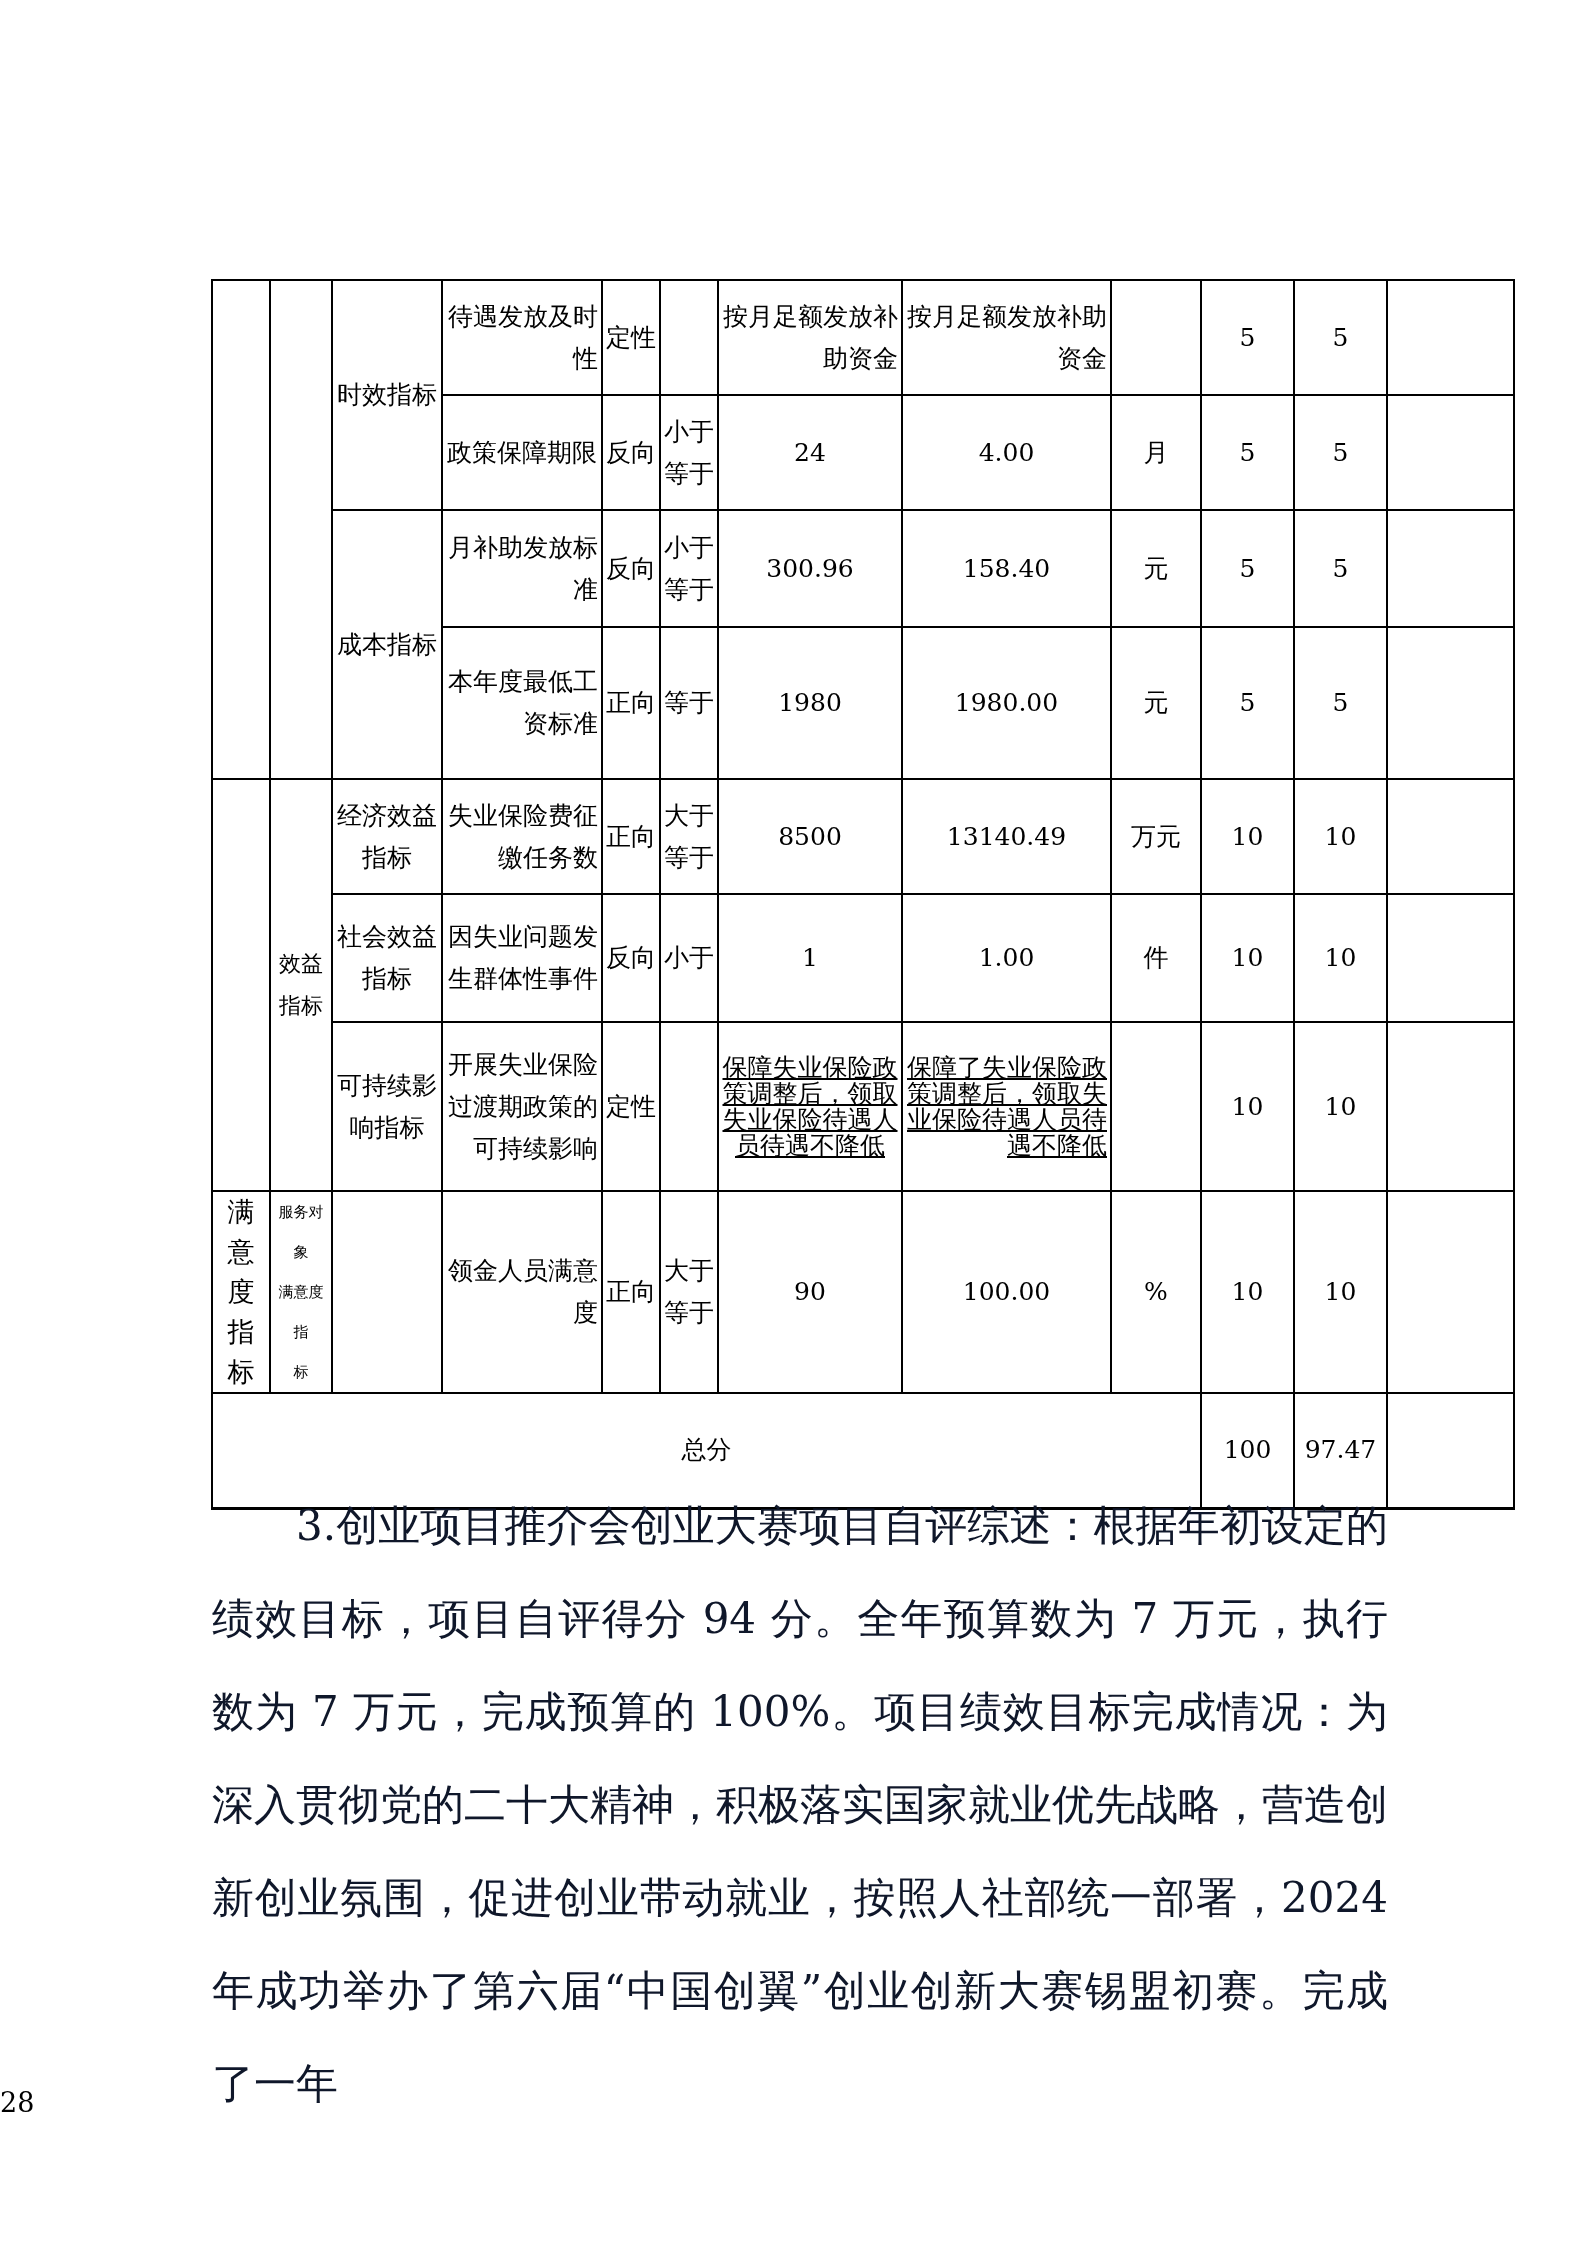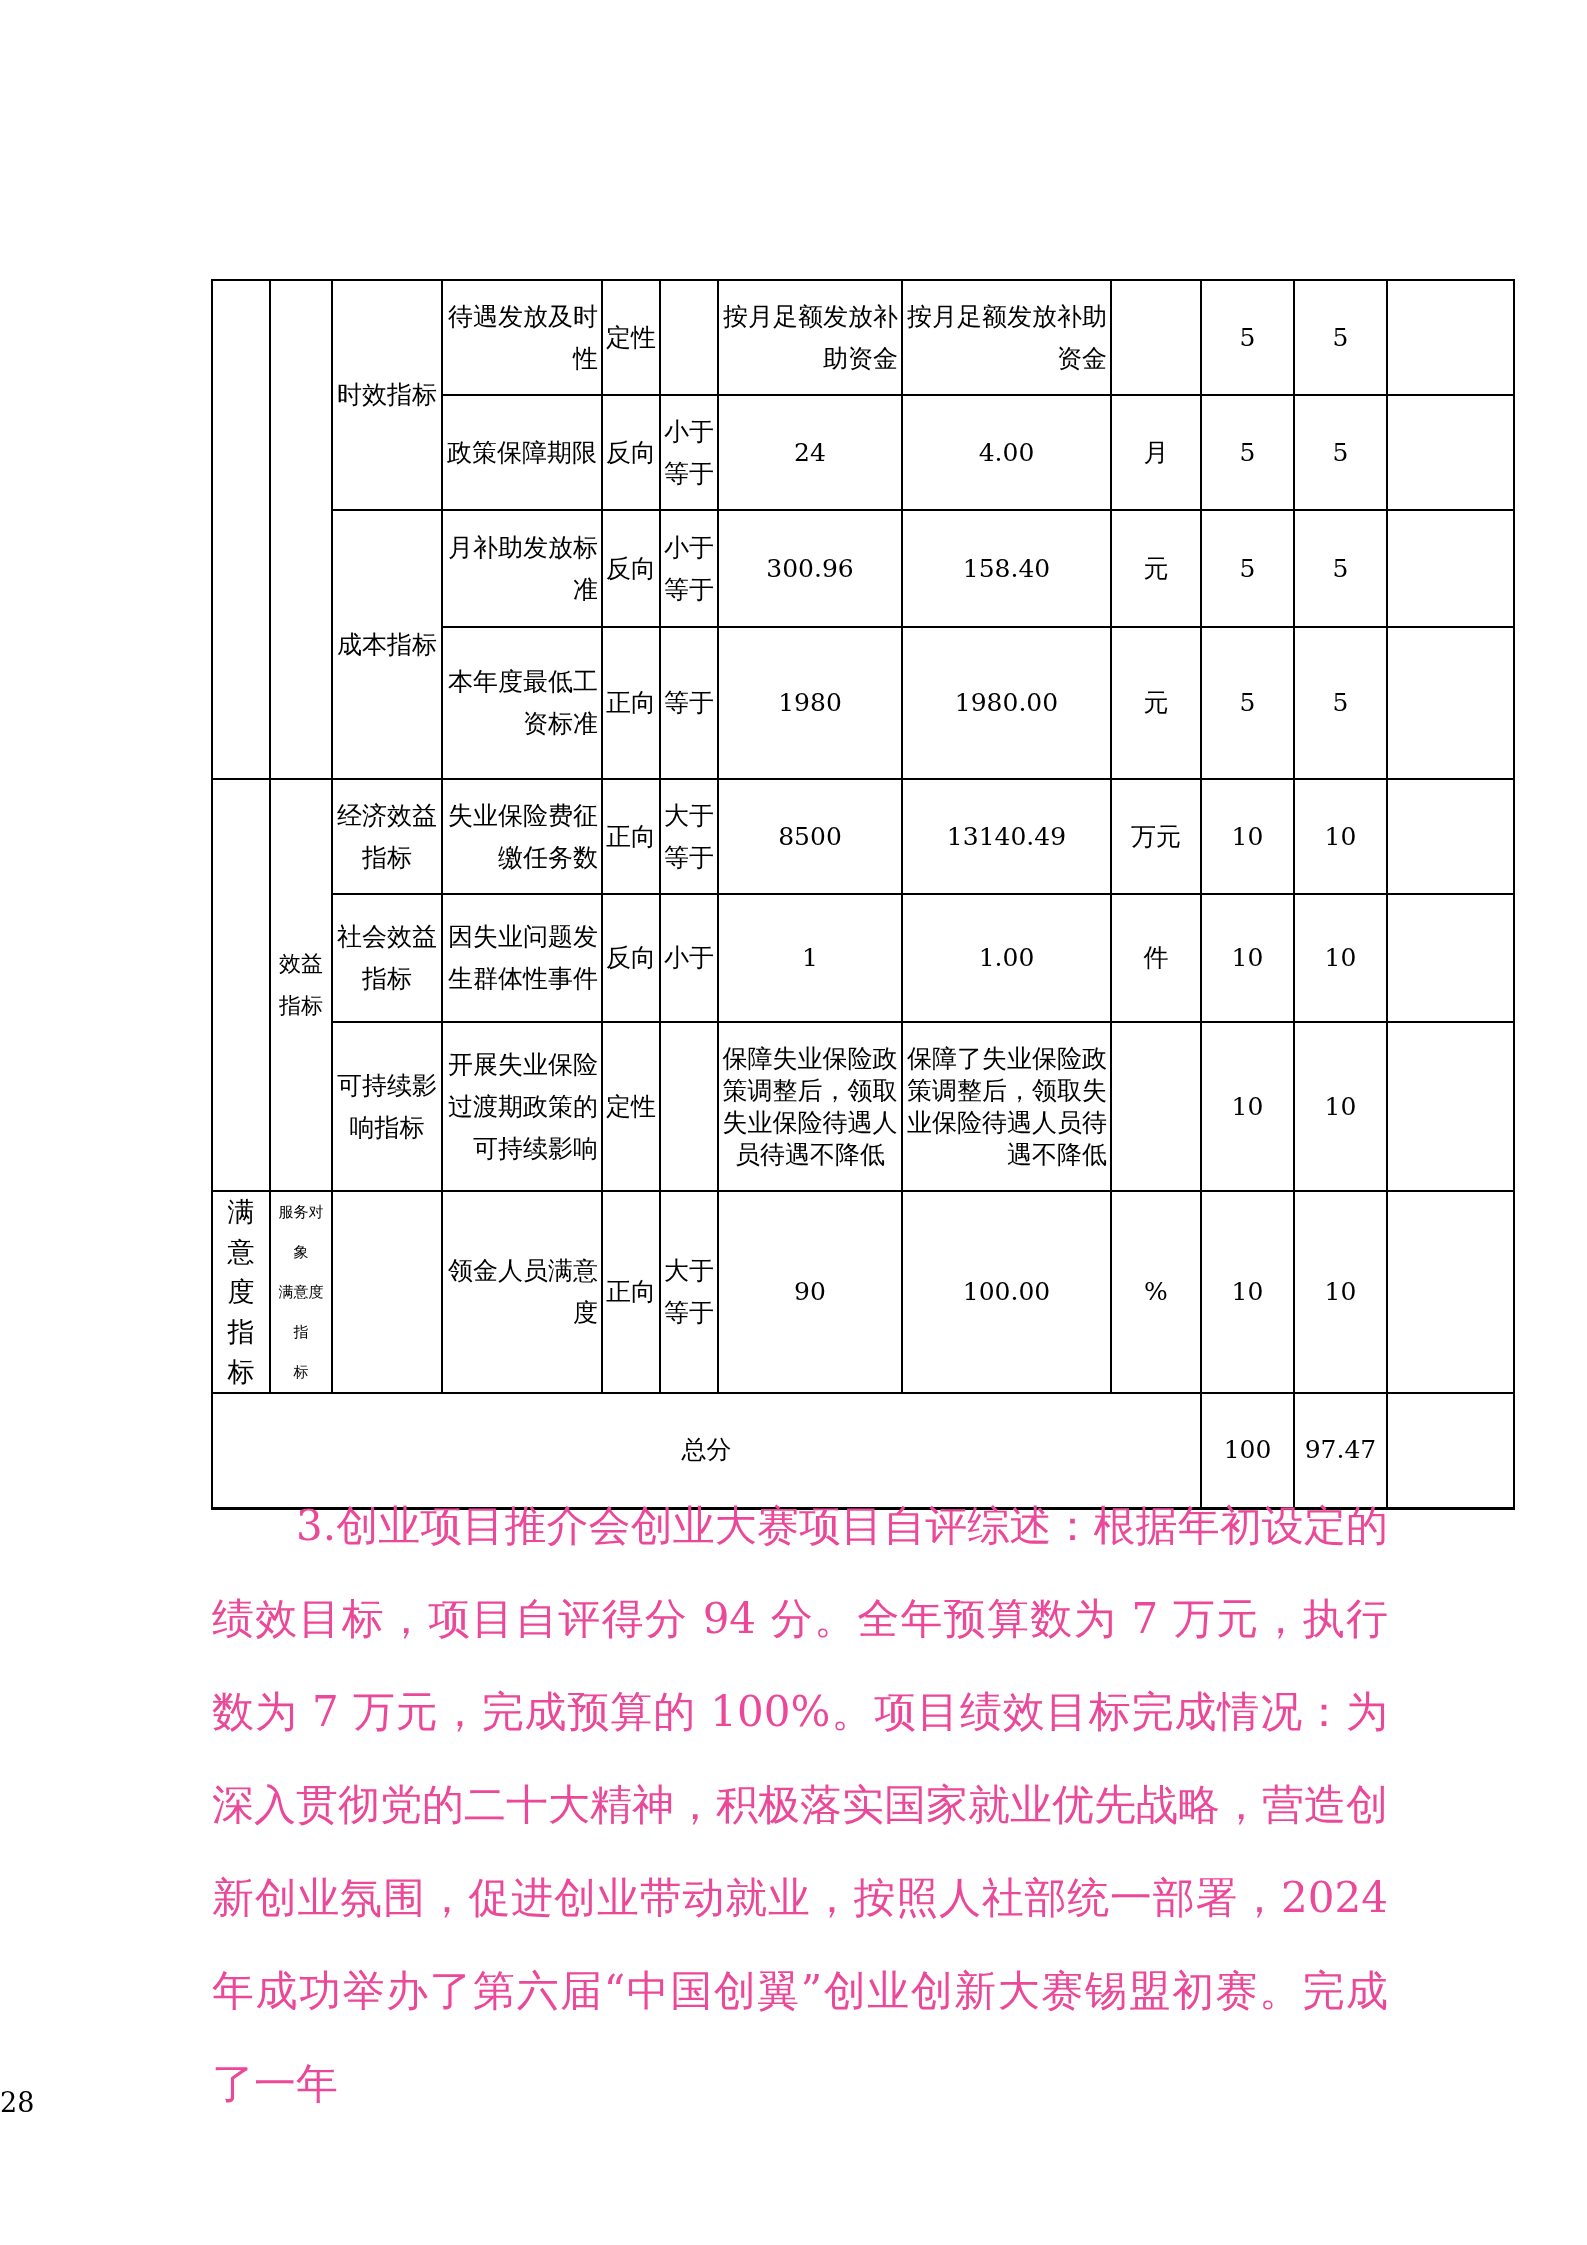--- a/index.html
+++ b/index.html
@@ -20,32 +20,32 @@
     border:2px solid #000;
     padding:0 3px;
     text-align:center;vertical-align:middle;
     white-space:pre-line;overflow:hidden;
   }
   table.perf td.left{text-align:right;}
   table.perf td.ctr{text-align:center;}
   .fz22{font-size:22px;line-height:42px;}
   .fz21{font-size:27px;line-height:40px;}
   .fz15{font-size:15px;line-height:40px;}
-  .r7cell{line-height:32px;}
+  .r7cell{line-height:26px;text-decoration:underline;}
   
   tr.h1{height:115px;} tr.h2{height:115px;} tr.h3{height:117px;}
   tr.h4{height:152px;} tr.h5{height:115px;} tr.h6{height:128px;}
   tr.h7{height:169px;} tr.h8{height:128px;} tr.h9{height:115px;margin-left:14px;}
   
   .para{
     position:absolute;left:212px;top:1437px;width:1176px;
     font-size:42px;line-height:93px;
     text-align:justify;text-justify:inter-ideograph;
     text-indent:84px;
-    color:#ec4899;
+    color:#0f172a;
   }
   
   .pageno{
     position:absolute;left:0;top:2088px;width:100%;
     font-size:27px;line-height:30px;color:#000;
   }
 </style>
 </head>
 <body>
 

